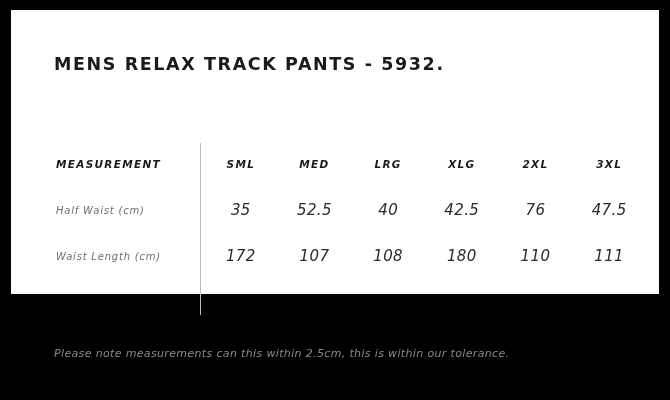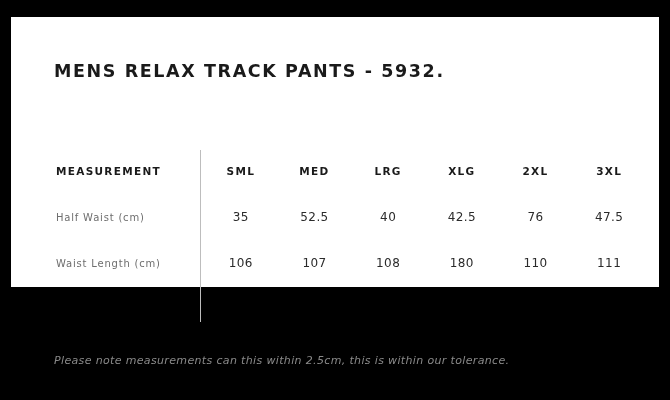--- a/index.html
+++ b/index.html
@@ -13,21 +13,21 @@
     font-family: "DejaVu Sans", sans-serif;
     overflow: hidden;
   }
   .frame {
     position: absolute;
     left: 0; top: 0;
     width: 670px;
     height: 304px;
     background: #000000;
     box-sizing: border-box;
-    padding: 17px 11px;
+    padding: 10px 11px;
   }
   .sheet {
     width: 100%;
     height: 100%;
     background: #ffffff;
     box-sizing: border-box;
     position: relative;
   }
   .title {
     position: absolute;
@@ -38,20 +38,21 @@
     letter-spacing: 1.6px;
     color: #1a1a1a;
     white-space: nowrap;
     font-family: "DejaVu Sans", sans-serif;
   }
   .table-wrap {
     position: absolute;
     left: 43px;
     top: 130px;
     width: 592px;
+    font-style: italic;
   }
   table.size-table {
     border-collapse: collapse;
     width: 100%;
     table-layout: fixed;
   }
   table.size-table th, table.size-table td {
     padding: 0;
     margin: 0;
     text-align: center;
@@ -69,21 +70,21 @@
     text-align: center;
     font-family: "DejaVu Sans", sans-serif;
   }
   th.hdr.label-hdr {
     text-align: left;
     padding-left: 2px;
   }
   td.cell {
     height: 46px;
     vertical-align: middle;
-    font-size: 12px;
+    font-size: 15px;
     color: #2b2b2b;
     text-align: center;
     font-family: "DejaVu Sans", sans-serif;
     letter-spacing: 0.4px;
   }
   td.cell.row-label {
     text-align: left;
     padding-left: 2px;
     color: #6e6e6e;
     letter-spacing: 0.8px;
@@ -146,21 +147,21 @@
             <td class="cell row-label">Half Waist (cm)</td>
             <td class="cell">35</td>
             <td class="cell">52.5</td>
             <td class="cell">40</td>
             <td class="cell">42.5</td>
             <td class="cell">76</td>
             <td class="cell">47.5</td>
           </tr>
           <tr>
             <td class="cell row-label">Waist Length (cm)</td>
-            <td class="cell">106</td>
+            <td class="cell">172</td>
             <td class="cell">107</td>
             <td class="cell">108</td>
             <td class="cell">180</td>
             <td class="cell">110</td>
             <td class="cell">111</td>
           </tr>
         </tbody>
       </table>
     </div>
 

